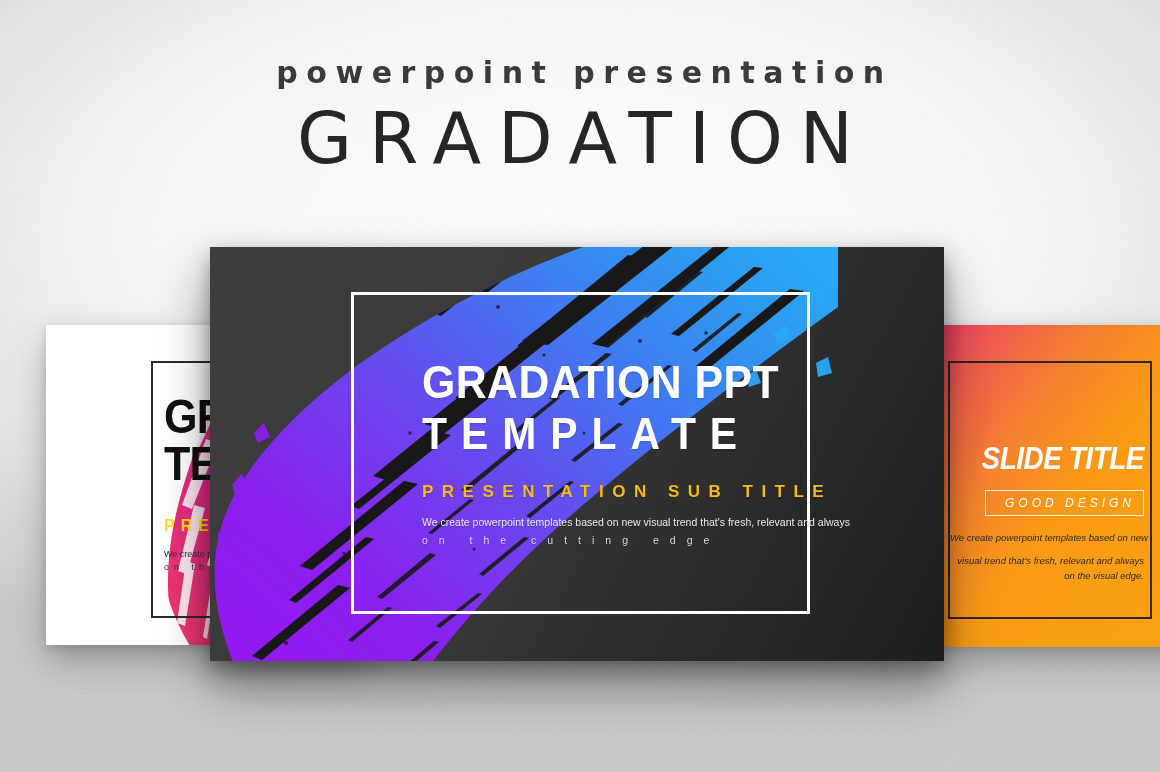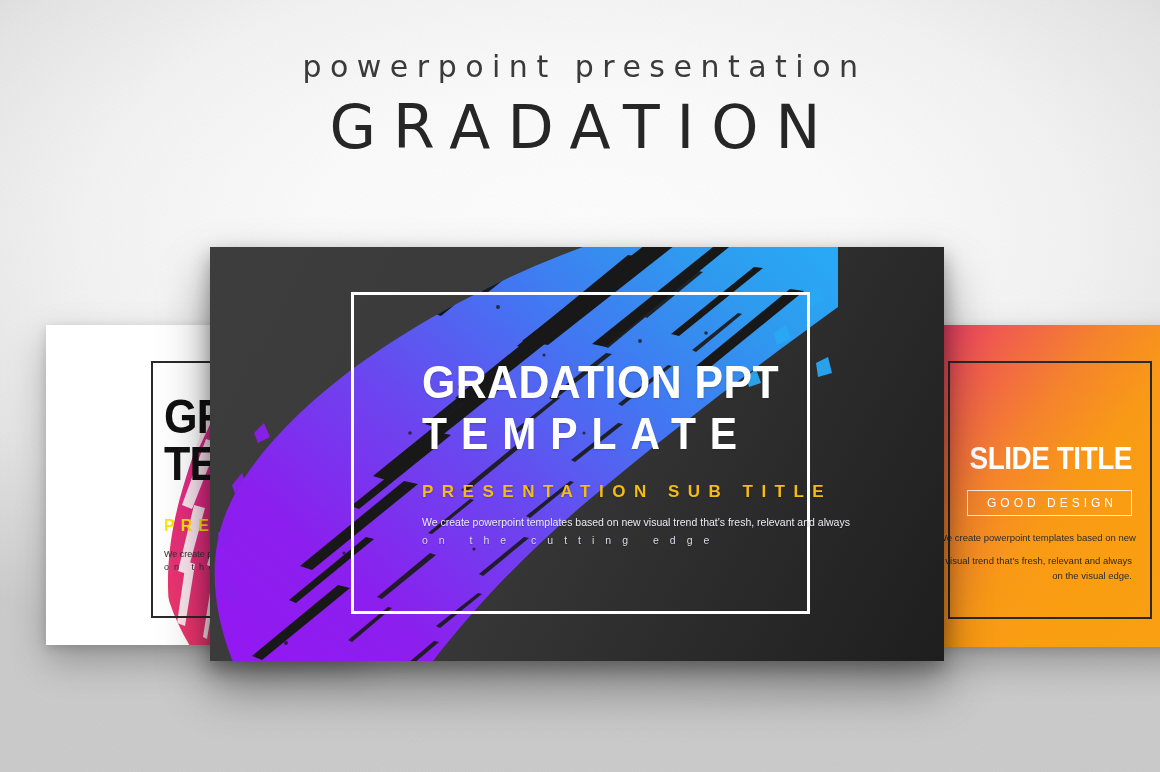--- a/index.html
+++ b/index.html
@@ -42,28 +42,29 @@
     left: 0;
     top: 52px;
     width: 1160px;
     text-align: center;
     z-index: 6;
   }
   .eyebrow {
     font-size: 30px;
     letter-spacing: 8.5px;
     color: #3a3a3a;
-    font-weight: 400;
+    font-weight: 700;
     line-height: 1;
     padding-left: 9px;
     font-family: "DejaVu Sans", sans-serif;
+    margin-top: 6px;
   }
   .bigtitle {
     margin-top: 14px;
-    font-size: 60px;
+    font-size: 71px;
     letter-spacing: 17px;
     color: #262626;
     font-weight: 400;
     line-height: 1.05;
     padding-left: 7px;
     font-family: "DejaVu Sans", sans-serif;
   }
 
   
   .slide {
@@ -153,41 +154,42 @@
     position: absolute;
     left: 10px;
     top: 36px;
     width: 200px;
     bottom: 28px;
     border: 2px solid #2a2a2a;
     z-index: 3;
   }
   .slide-right .content {
     position: absolute;
-    left: 0px;
+    left: 12px;
     top: 118px;
     width: 194px;
     z-index: 4;
     text-align: right;
+    font-style: italic;
   }
   .slide-right .t1 {
     font-size: 31px;
     font-weight: bold;
     color: #ffffff;
     line-height: 1;
     letter-spacing: -.5px;
     transform: scaleX(.9);
     transform-origin: right center;
     white-space: nowrap;
     font-family: "Liberation Sans Narrow", "Liberation Sans", sans-serif;
   }
   .badge {
     display: inline-block;
     margin-top: 16px;
-    padding: 5px 14px 5px 19px;
+    padding: 5px 8px 5px 19px;
     border: 1px solid rgba(255,255,255,.85);
     color: #ffffff;
     font-size: 12px;
     letter-spacing: 4px;
     white-space: nowrap;
   }
   .slide-right .t3 {
     margin-top: 14px;
     font-size: 9.5px;
     color: #2b2b2b;

